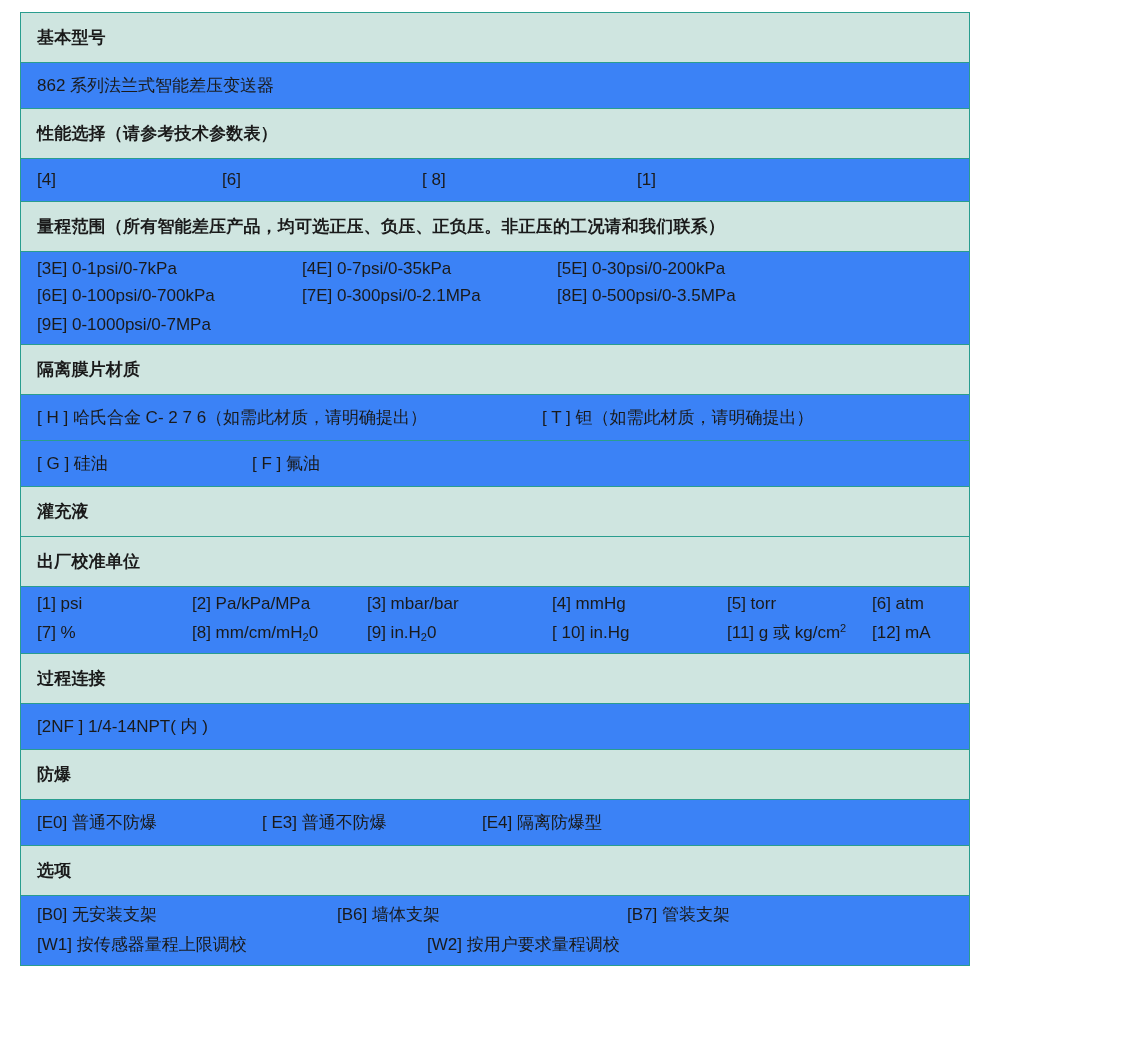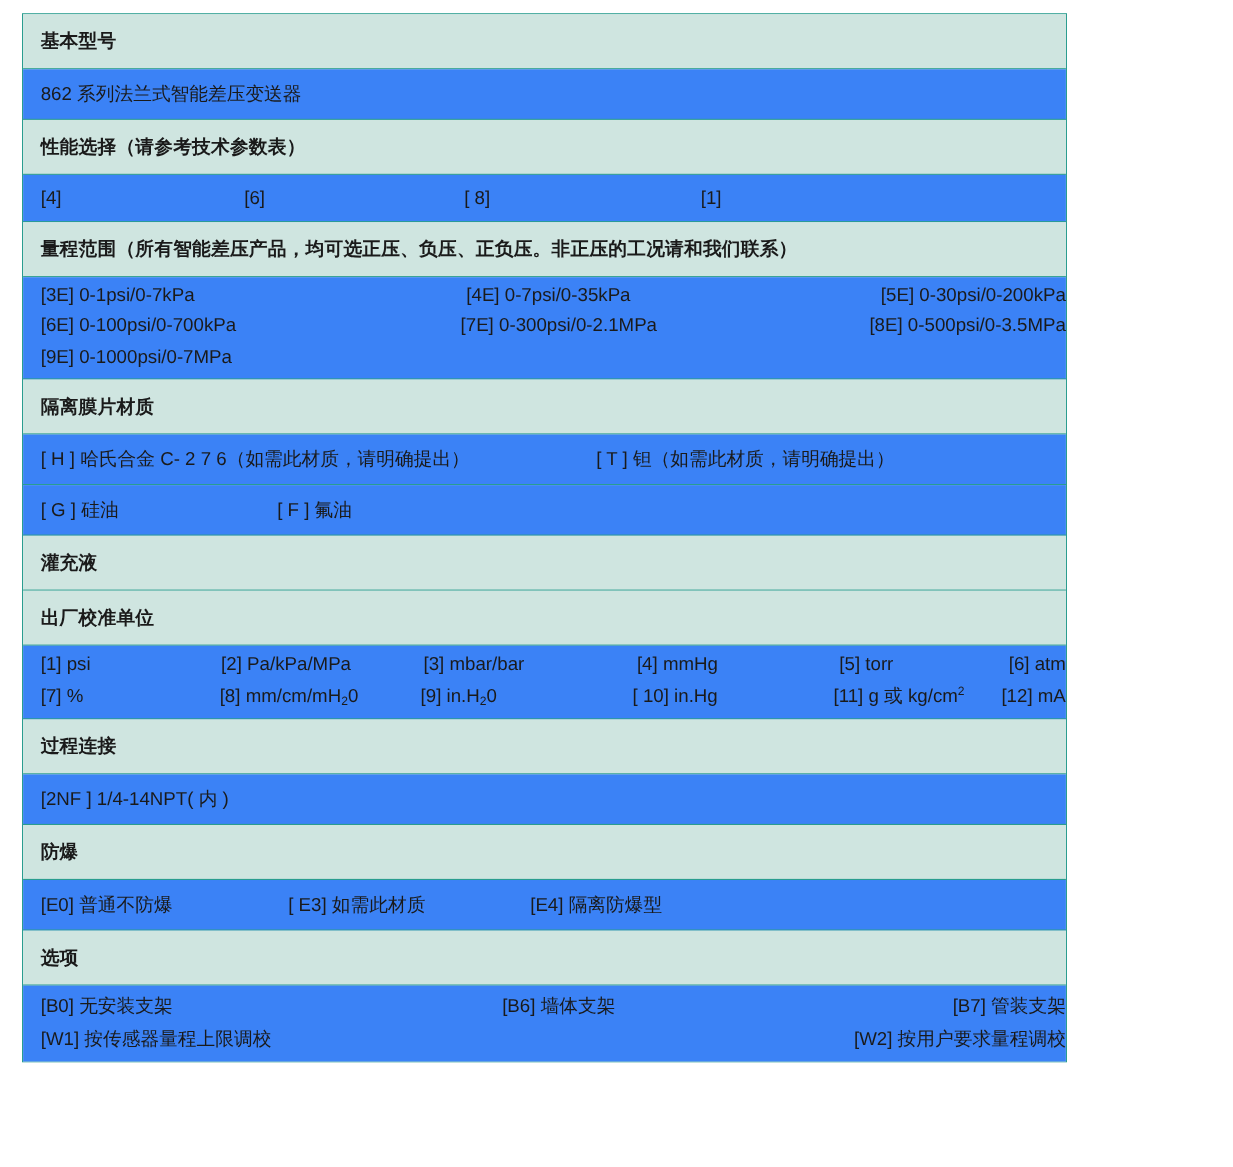--- a/index.html
+++ b/index.html
@@ -45,21 +45,20 @@
     font-size: 17px;
     letter-spacing: 0.2px;
   }
   .row.body .cellline {
     padding: 11px 0 11px 16px;
     font-size: 17px;
   }
   .row.body.multiline .cellline {
     padding-top: 7px;
     padding-bottom: 7px;
-    justify-content: space-between;
   }
   .row.body.multiline .cellline + .cellline {
     padding-top: 0;
     padding-bottom: 9px;
   }
   .opt {
     white-space: nowrap;
     display: inline-block;
   }
   .title-line {
@@ -181,21 +180,21 @@
       </div>
     </div>
     <div class="row header">
       <div class="cellline">
         <span class="title-line">防爆</span>
       </div>
     </div>
     <div class="row body">
       <div class="cellline">
         <span class="opt" style="min-width: 225px;">[E0] 普通不防爆</span>
-        <span class="opt" style="min-width: 220px;">[ E3] 如需此材质</span>
+        <span class="opt" style="min-width: 220px;">[ E3] 普通不防爆</span>
         <span class="opt">[E4] 隔离防爆型</span>
       </div>
     </div>
     <div class="row header">
       <div class="cellline">
         <span class="title-line">选项</span>
       </div>
     </div>
     <div class="row body multiline">
       <div class="cellline">

